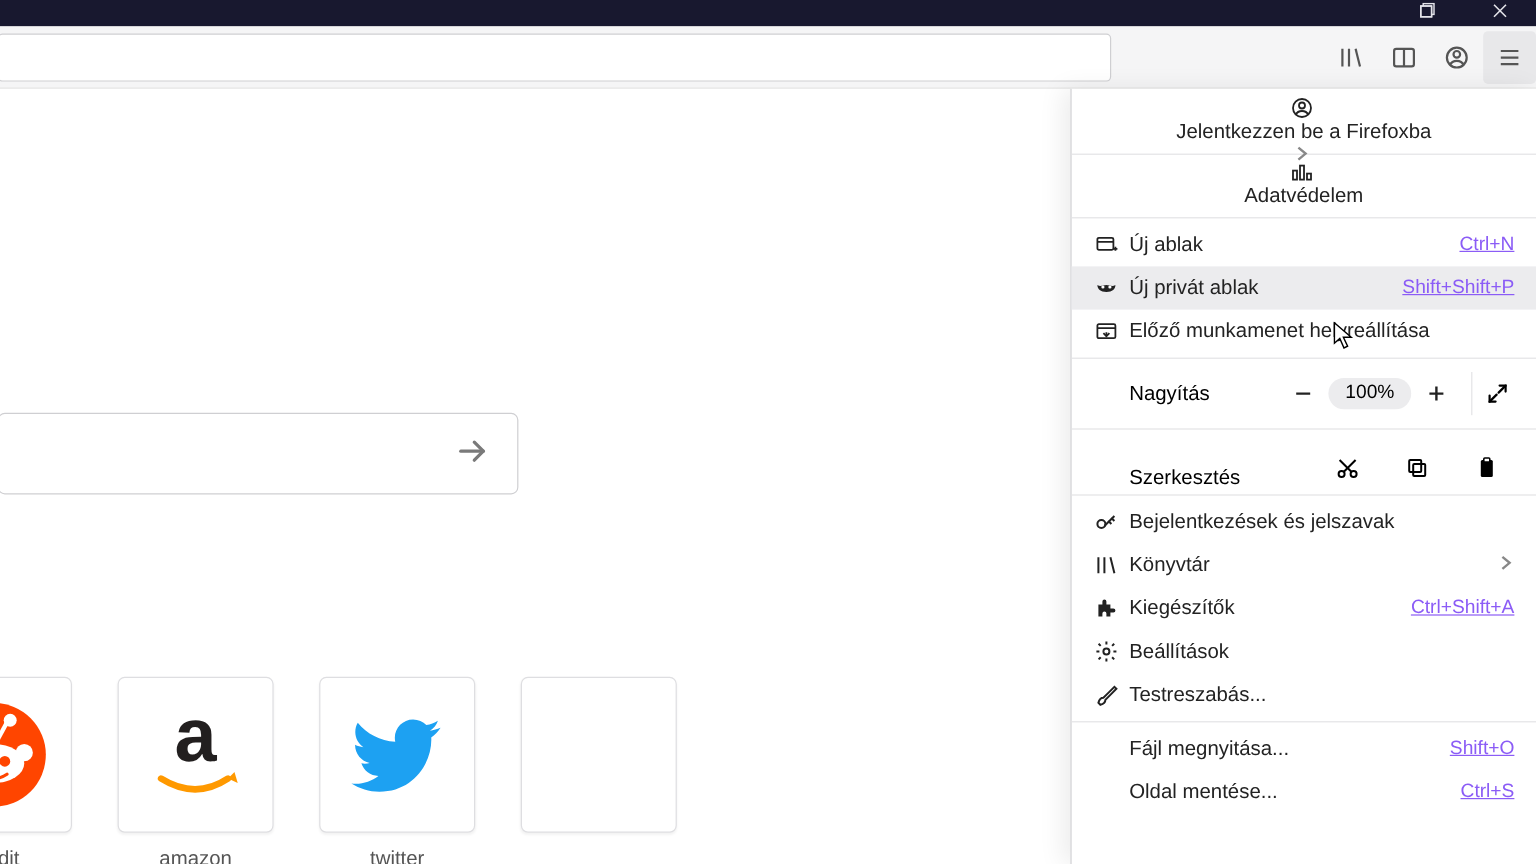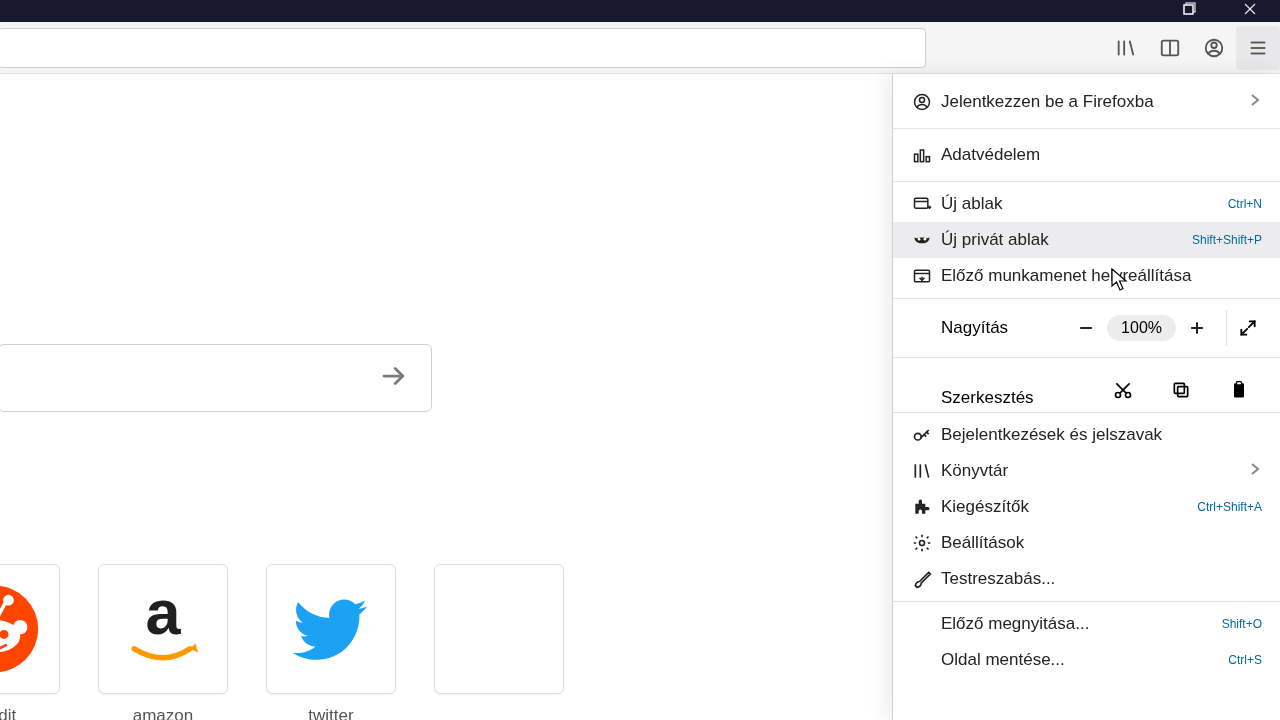--- a/index.html
+++ b/index.html
@@ -22,25 +22,25 @@
   .search-wrap .arrow svg { width: 30px; height: 30px; }
 
   .tiles { position: absolute; left: -70px; top: 490px; display: flex; gap: 38px; }
   .tile { display: flex; flex-direction: column; align-items: center; gap: 12px; width: 130px; }
   .tile-box { width: 130px; height: 130px; border: 1px solid #dedee1; border-radius: 6px; background: #fff; display: flex; align-items: center; justify-content: center; box-shadow: 0 1px 2px rgba(0,0,0,.05); }
   .tile-label { font-size: 17px; color: #555; }
   .tile-box svg { width: 90px; height: 90px; }
 
   .menu { position: absolute; right: 0; top: 0; width: 388px; height: 100%; background: #fff; border-left: 1px solid #cfcfd2; box-shadow: -6px 0 20px rgba(0,0,0,.08); padding-top: 6px; }
   .mi { display: flex; align-items: center; height: 36px; padding: 0 18px 0 14px; font-size: 17px; color: #232323; position: relative; }
-  .mi.tall { height: 44px; }
+  .mi.tall { height: 44px; flex-direction: column; }
   .mi .ic { width: 30px; display: flex; align-items: center; justify-content: center; color: #222; }
   .mi .ic svg { width: 20px; height: 20px; }
   .mi .lbl { flex: 1; padding-left: 4px; }
-  .mi .shc { color: #0369a1; font-size: 12px; }
+  .mi .shc { color: #8b5cf6; font-size: 16px; text-decoration: underline; }
   .mi .chev { color: #888; }
   .mi .chev svg { width: 14px; height: 14px; }
   .mi:hover, .mi.hover { background: #ececee; }
   .sep { height: 1px; background: #e3e3e5; margin: 4px 0; }
 
   .zoom-row { display: flex; align-items: center; height: 50px; padding: 0 12px 0 48px; font-size: 17px; justify-content: flex-end; }
   .zoom-row .lbl { flex: 1; }
   .zoom-row .zbtn { width: 42px; height: 36px; display: flex; align-items: center; justify-content: center; color: #222; }
   .zoom-row .zval { padding: 4px 14px; border-radius: 14px; background: #ececee; font-size: 16px; }
   .zoom-row .full { width: 42px; height: 36px; border-left: 1px solid #e3e3e5; margin-left: 8px; display: flex; align-items: center; justify-content: center; }
@@ -325,21 +325,21 @@
           <svg viewBox="0 0 24 24" fill="none" stroke="currentColor" stroke-width="2">
             <path d="M4 20c1-4 3-5 5-5 0 0 9-9 11-11l2 2c-2 2-11 11-11 11 0 2-1 4-5 5z"></path>
           </svg>
         </span>
       <span class="lbl">Testreszabás...</span>
     </div>
     <div class="sep"></div>
 
     <div class="mi">
       <span class="ic"></span>
-      <span class="lbl">Előző megnyitása...</span>
+      <span class="lbl">Fájl megnyitása...</span>
       <span class="shc">Shift+O</span>
     </div>
 
     <div class="mi">
       <span class="ic"></span>
       <span class="lbl">Oldal mentése...</span>
       <span class="shc">Ctrl+S</span>
     </div>
 
 

